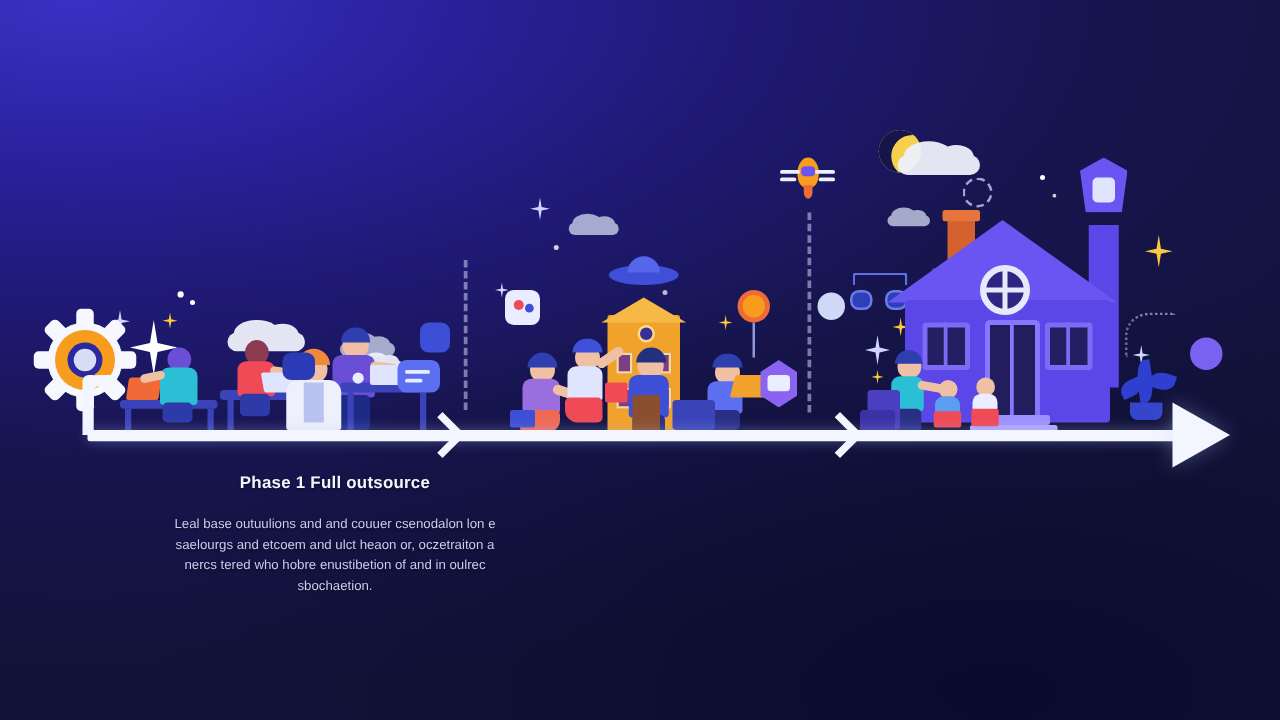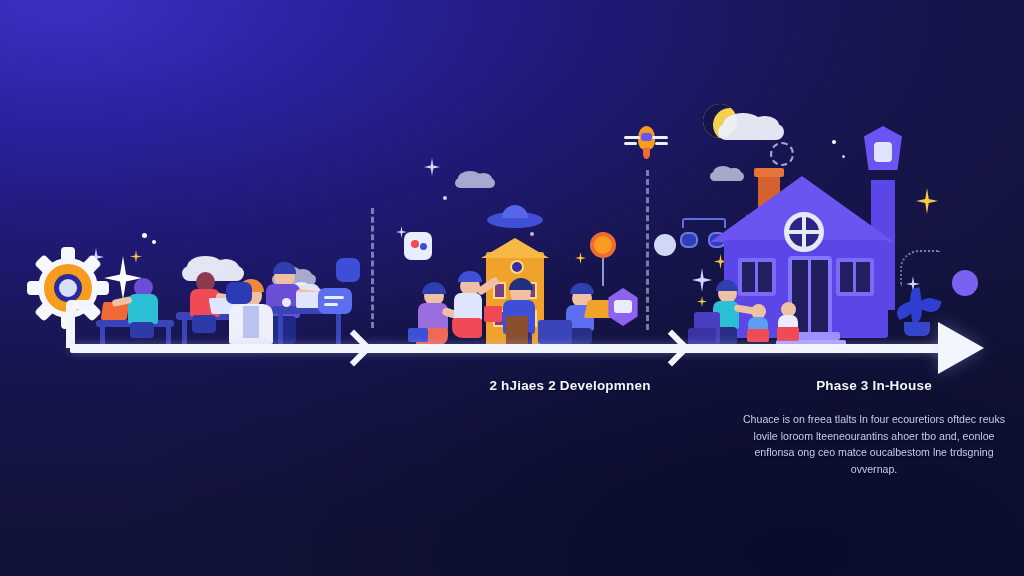--- a/index.html
+++ b/index.html
@@ -321,22 +321,21 @@
 
   <div class="layer axis">
     <div class="tl-stub"></div>
     <div class="tl-line"></div>
     <div class="chev c1"></div>
     <div class="chev c2"></div>
     <div class="tl-head"></div>
   </div>
 
   <div class="layer captions">
+    <div class="caption cap1">
+      <div class="ttl">Phase 1 Full outsource</div>
+      <div class="body">Leal base outuulions and and couuer csenodalon lon e saelourgs and etcoem and ulct heaon or, oczetraiton a nercs tered who hobre enustibetion of and in oulrec sbochaetion.</div>
+    </div>
     <div class="caption cap2">
-      <div class="ttl">2 hJiaes 2 Developmnen</div>
-    </div>
-    <div class="caption cap3">
-      <div class="ttl">Phase 3 In-House</div>
-      <div class="body">Chuace is on freea tlalts ln four ecouretiors oftdec reuks lovile loroom lteeneourantins ahoer tbo and, eonloe enflonsa ong ceo matce oucalbestom lne trdsgning ovvernap.</div>
     </div>
   </div>
 
 </div>
 
 </body></html>

